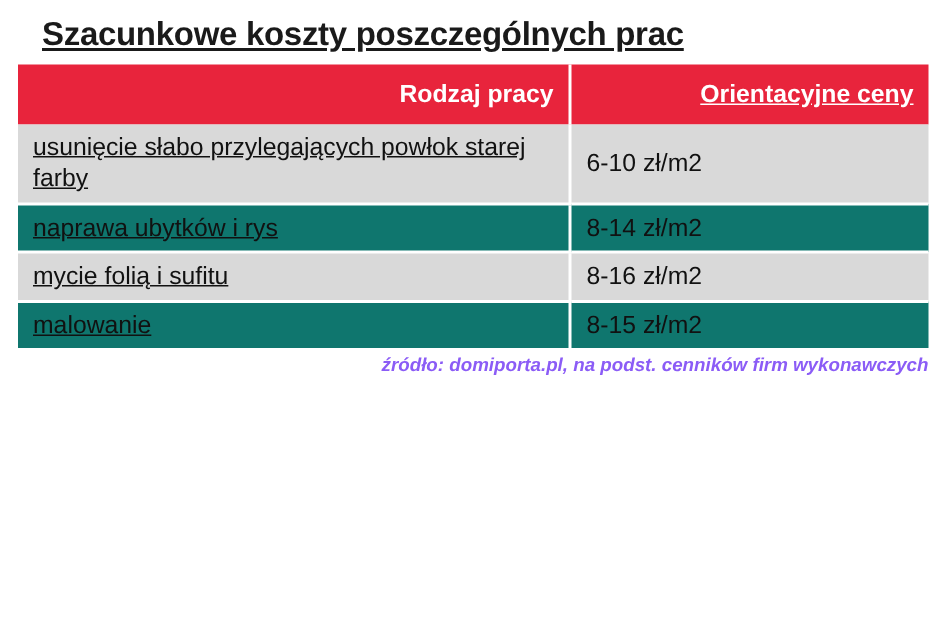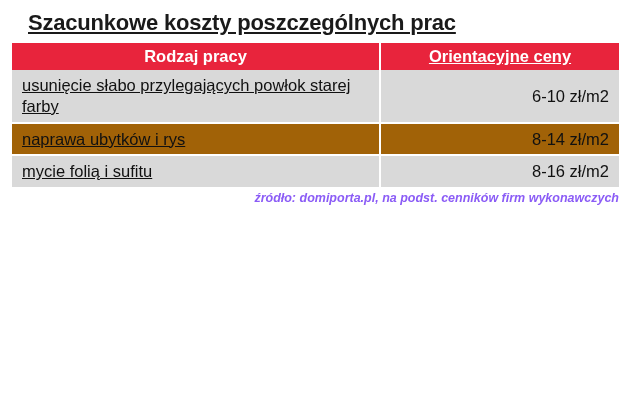--- a/index.html
+++ b/index.html
@@ -36,23 +36,23 @@
     table-layout: fixed;
   }
   table.price-table col.c1 { width: 368px; }
   table.price-table col.c2 { width: 239px; }
 
   thead th {
     background: #e8243c;
     color: #ffffff;
     font-size: 16.5px;
     font-weight: bold;
-    height: 27px;
+    height: 40px;
     padding: 0 10px;
-    text-align: center;
+    text-align: right;
     vertical-align: middle;
     border-right: 2px solid #ffffff;
   }
   thead th.last {
     border-right: none;
     text-decoration: underline;
   }
   tbody td {
     font-size: 16.5px;
     color: #111111;
@@ -60,28 +60,27 @@
     vertical-align: middle;
     border-bottom: 2px solid #ffffff;
     line-height: 1.25;
   }
   tbody td.work {
     text-align: left;
     border-right: 2px solid #ffffff;
     text-decoration: underline;
   }
   tbody td.price {
-    text-align: right;
     margin-top: 12px;
   }
   tbody tr.shade td {
     background: #d9d9d9;
   }
   tbody tr.plain td {
-    background: #a16207;
+    background: #0f766e;
   }
   tbody tr:last-child td {
     border-bottom: none;
   }
   .source {
     margin-top: 4px;
     width: 607px;
     text-align: right;
     font-size: 12.5px;
     font-style: italic;
@@ -114,18 +113,22 @@
         <td class="price">6-10 zł/m2</td>
       </tr>
       <tr class="plain">
         <td class="work">naprawa ubytków i rys</td>
         <td class="price">8-14 zł/m2</td>
       </tr>
       <tr class="shade">
         <td class="work">mycie folią i sufitu</td>
         <td class="price">8-16 zł/m2</td>
       </tr>
+      <tr class="plain">
+        <td class="work">malowanie</td>
+        <td class="price">8-15 zł/m2</td>
+      </tr>
     </tbody>
   </table>
 
   <div class="source">źródło: domiporta.pl, na podst. cenników firm wykonawczych</div>
 
 </div>
 
 </body></html>

